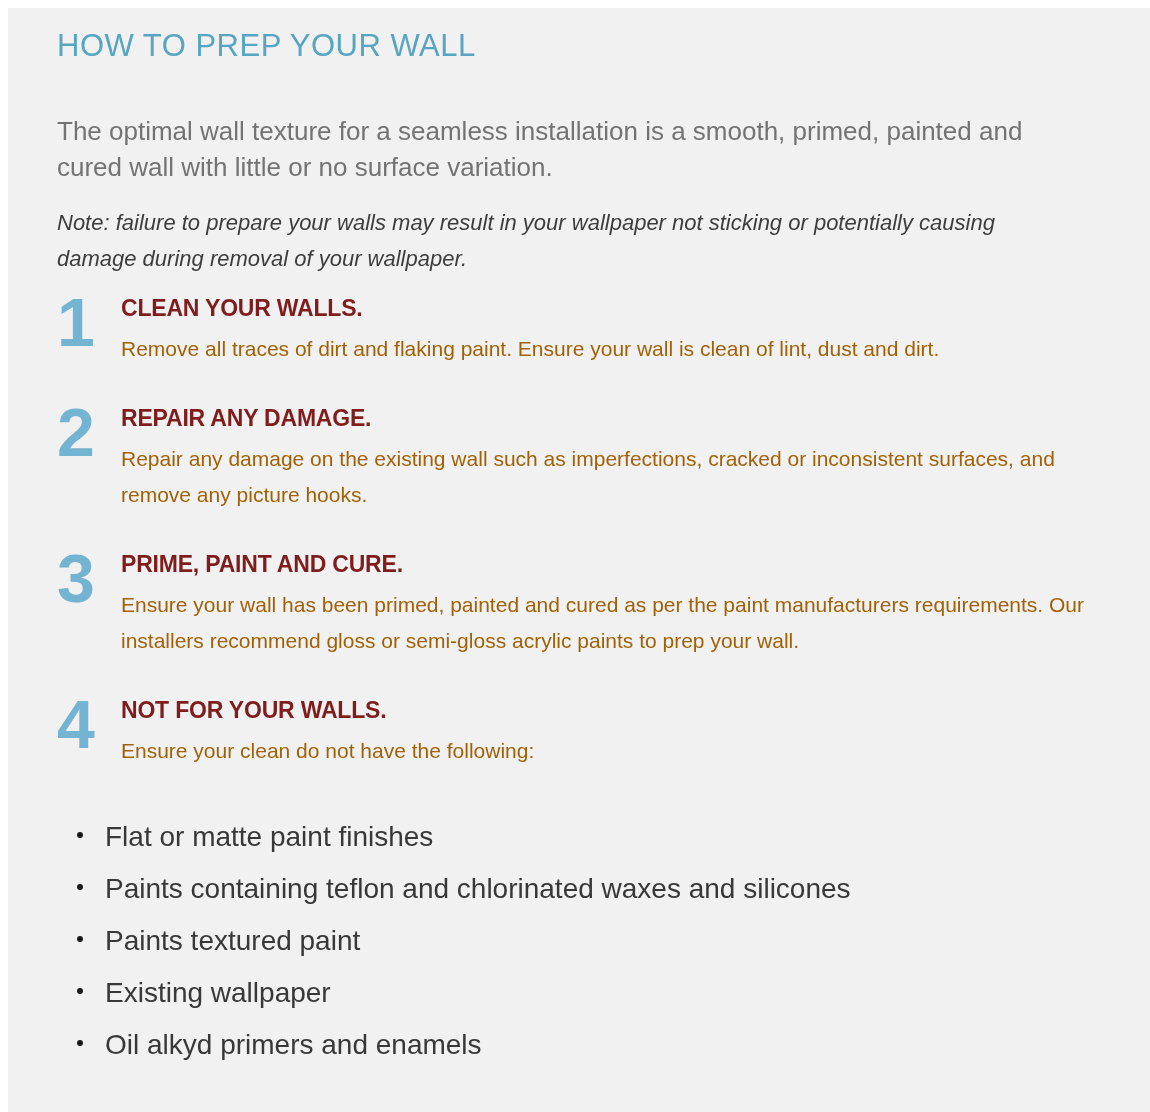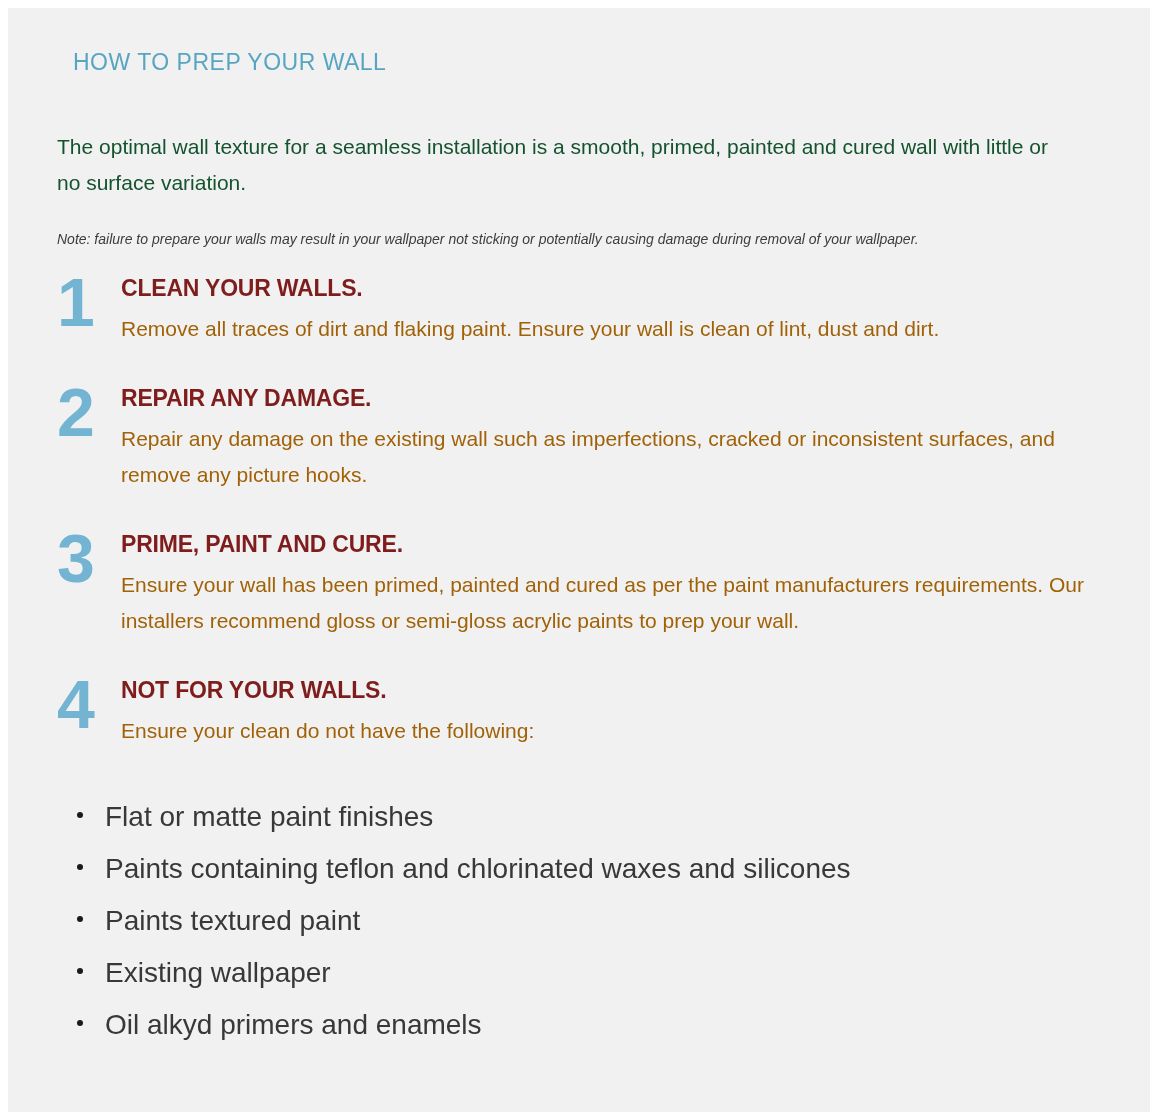--- a/index.html
+++ b/index.html
@@ -17,38 +17,38 @@
     top: 8px;
     left: 8px;
     right: 0;
     bottom: 0;
     background: #f1f1f2;
   }
   .content {
     padding: 18px 40px 0 49px;
   }
   .section-title {
-    margin: 16px;
-    font-size: 23px;
+    margin: 0;
+    font-size: 31px;
     font-weight: 400;
     letter-spacing: 0.5px;
     color: #58a5c2;
     line-height: 40px;
   }
   .intro {
     margin: 47px 0 0 0;
     max-width: 1000px;
-    font-size: 21px;
+    font-size: 26px;
     line-height: 36px;
-    color: #14532d;
+    color: #737373;
   }
   .note {
     margin: 20px 0 0 0;
     max-width: 1000px;
-    font-size: 14px;
+    font-size: 22px;
     line-height: 36px;
     font-style: italic;
     color: #3d3d3d;
   }
   .steps {
     list-style: none;
     margin: 16px 0 0 0;
     padding: 0;
     display: flex;
     flex-direction: column;

